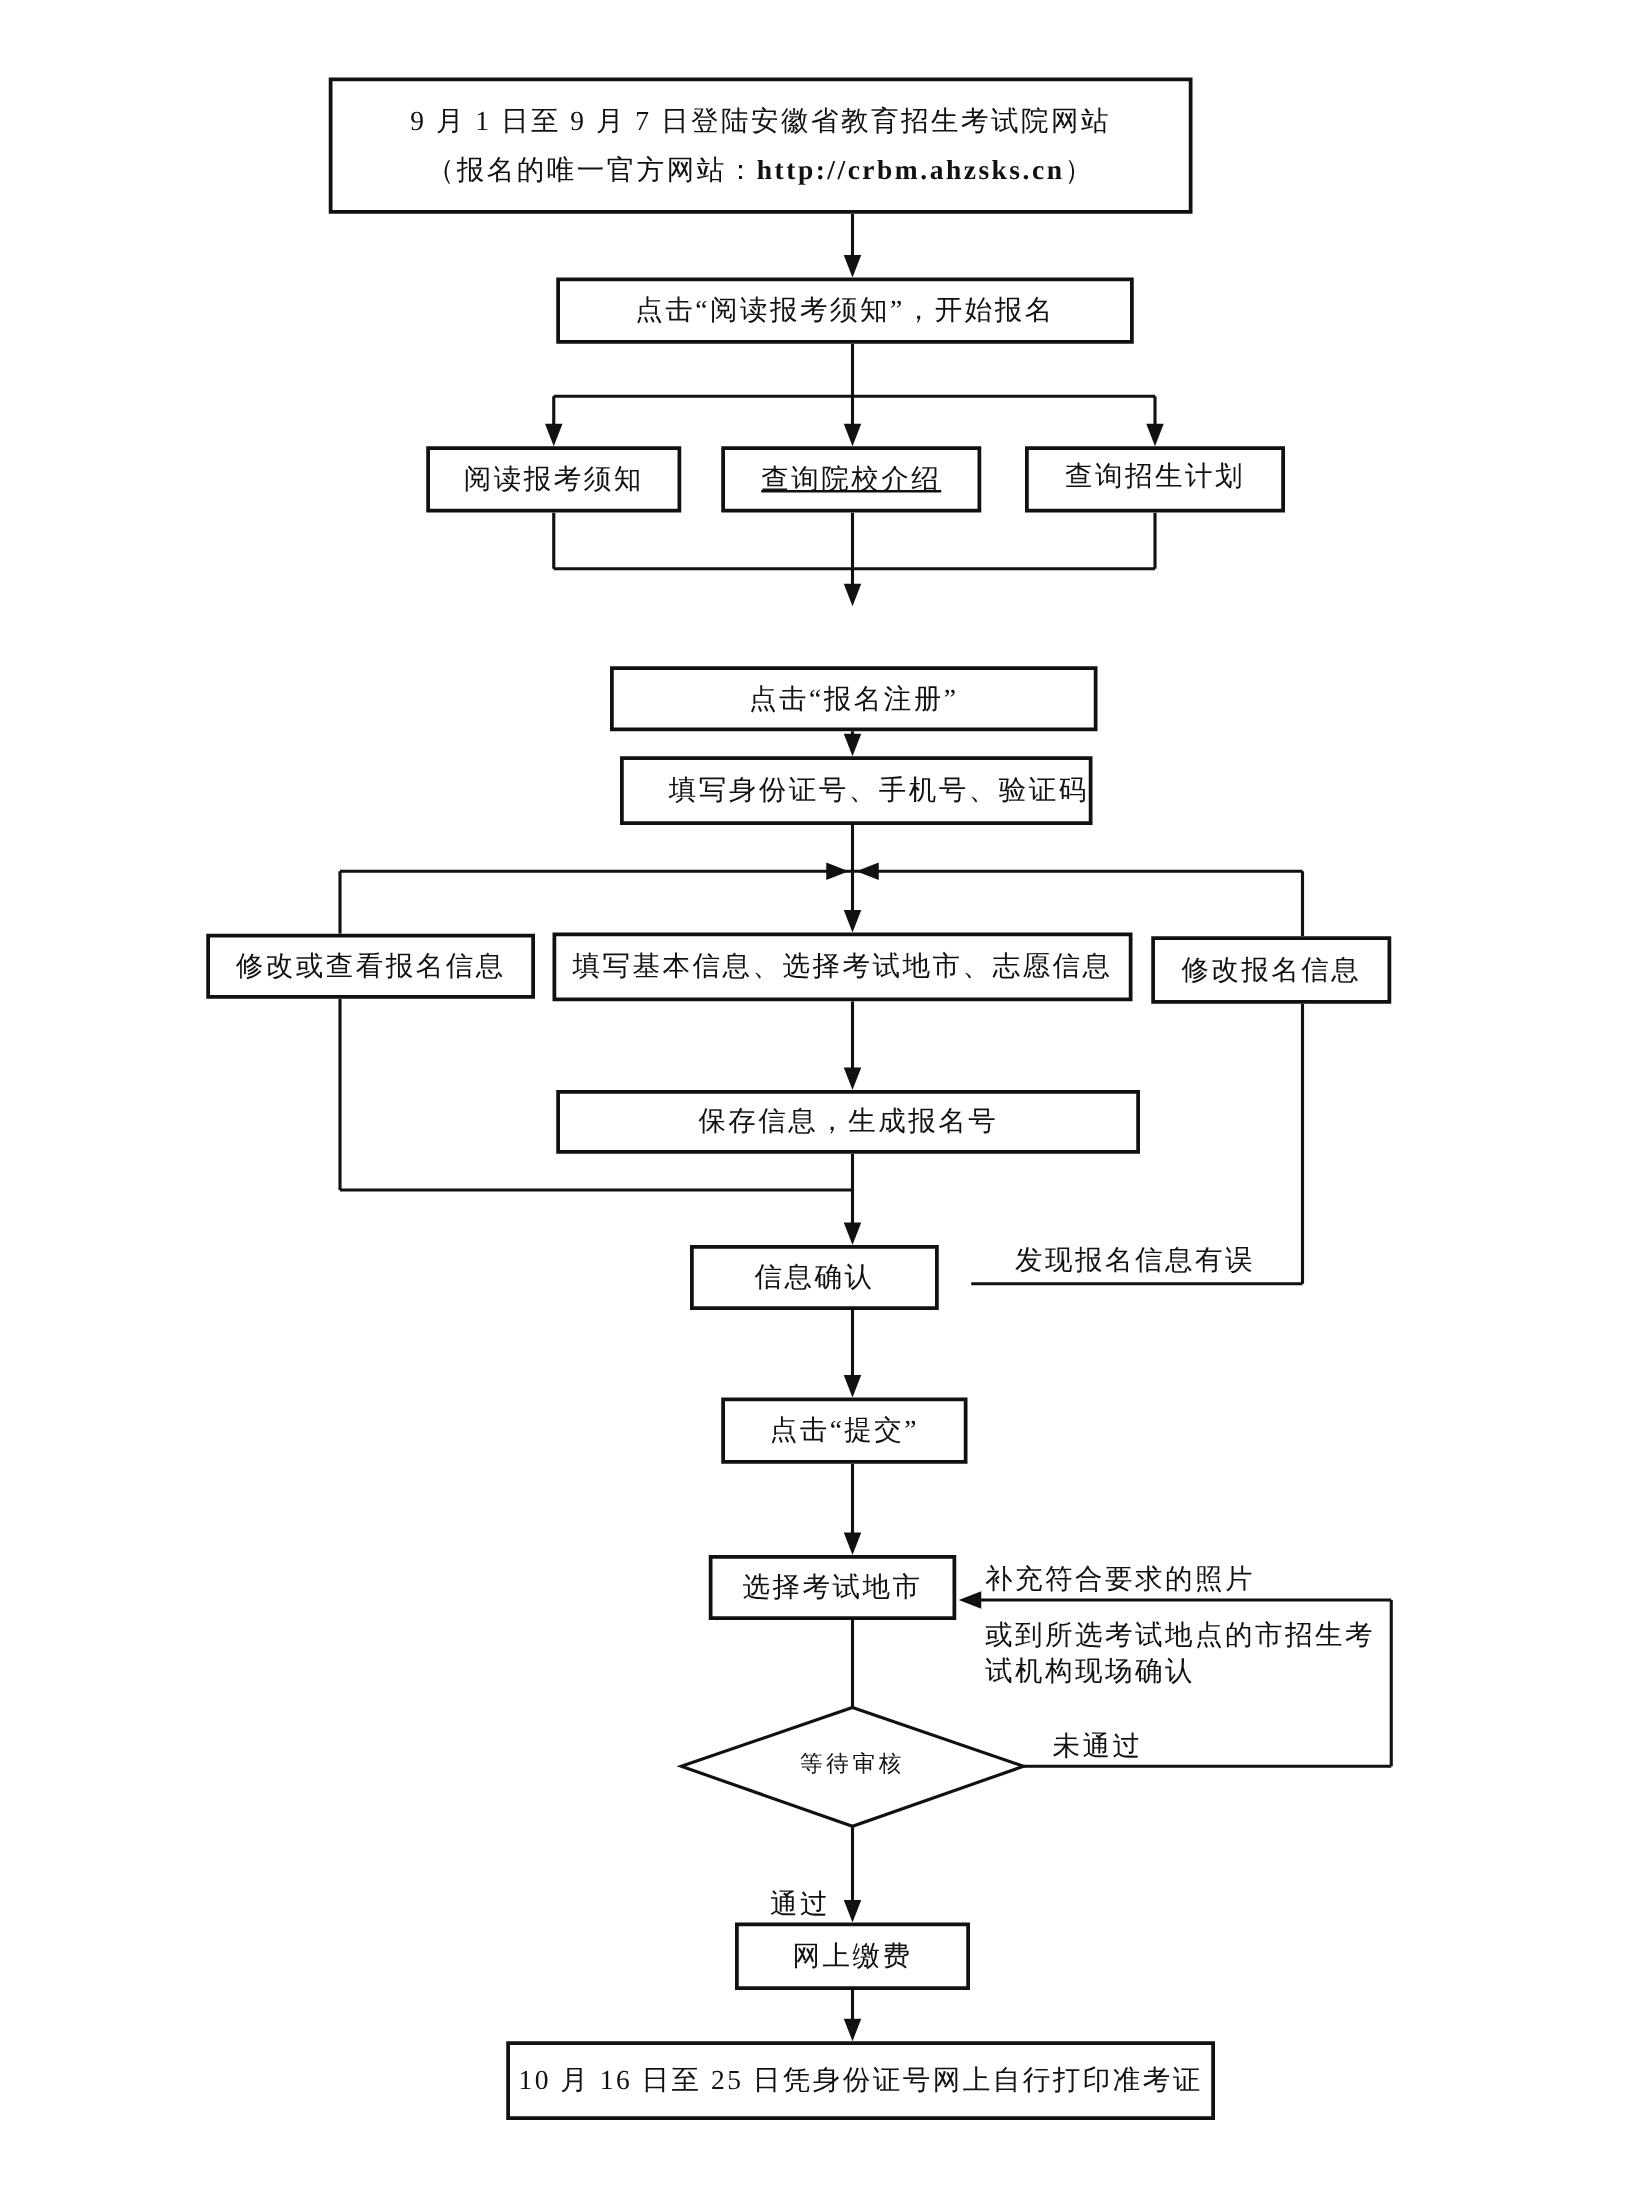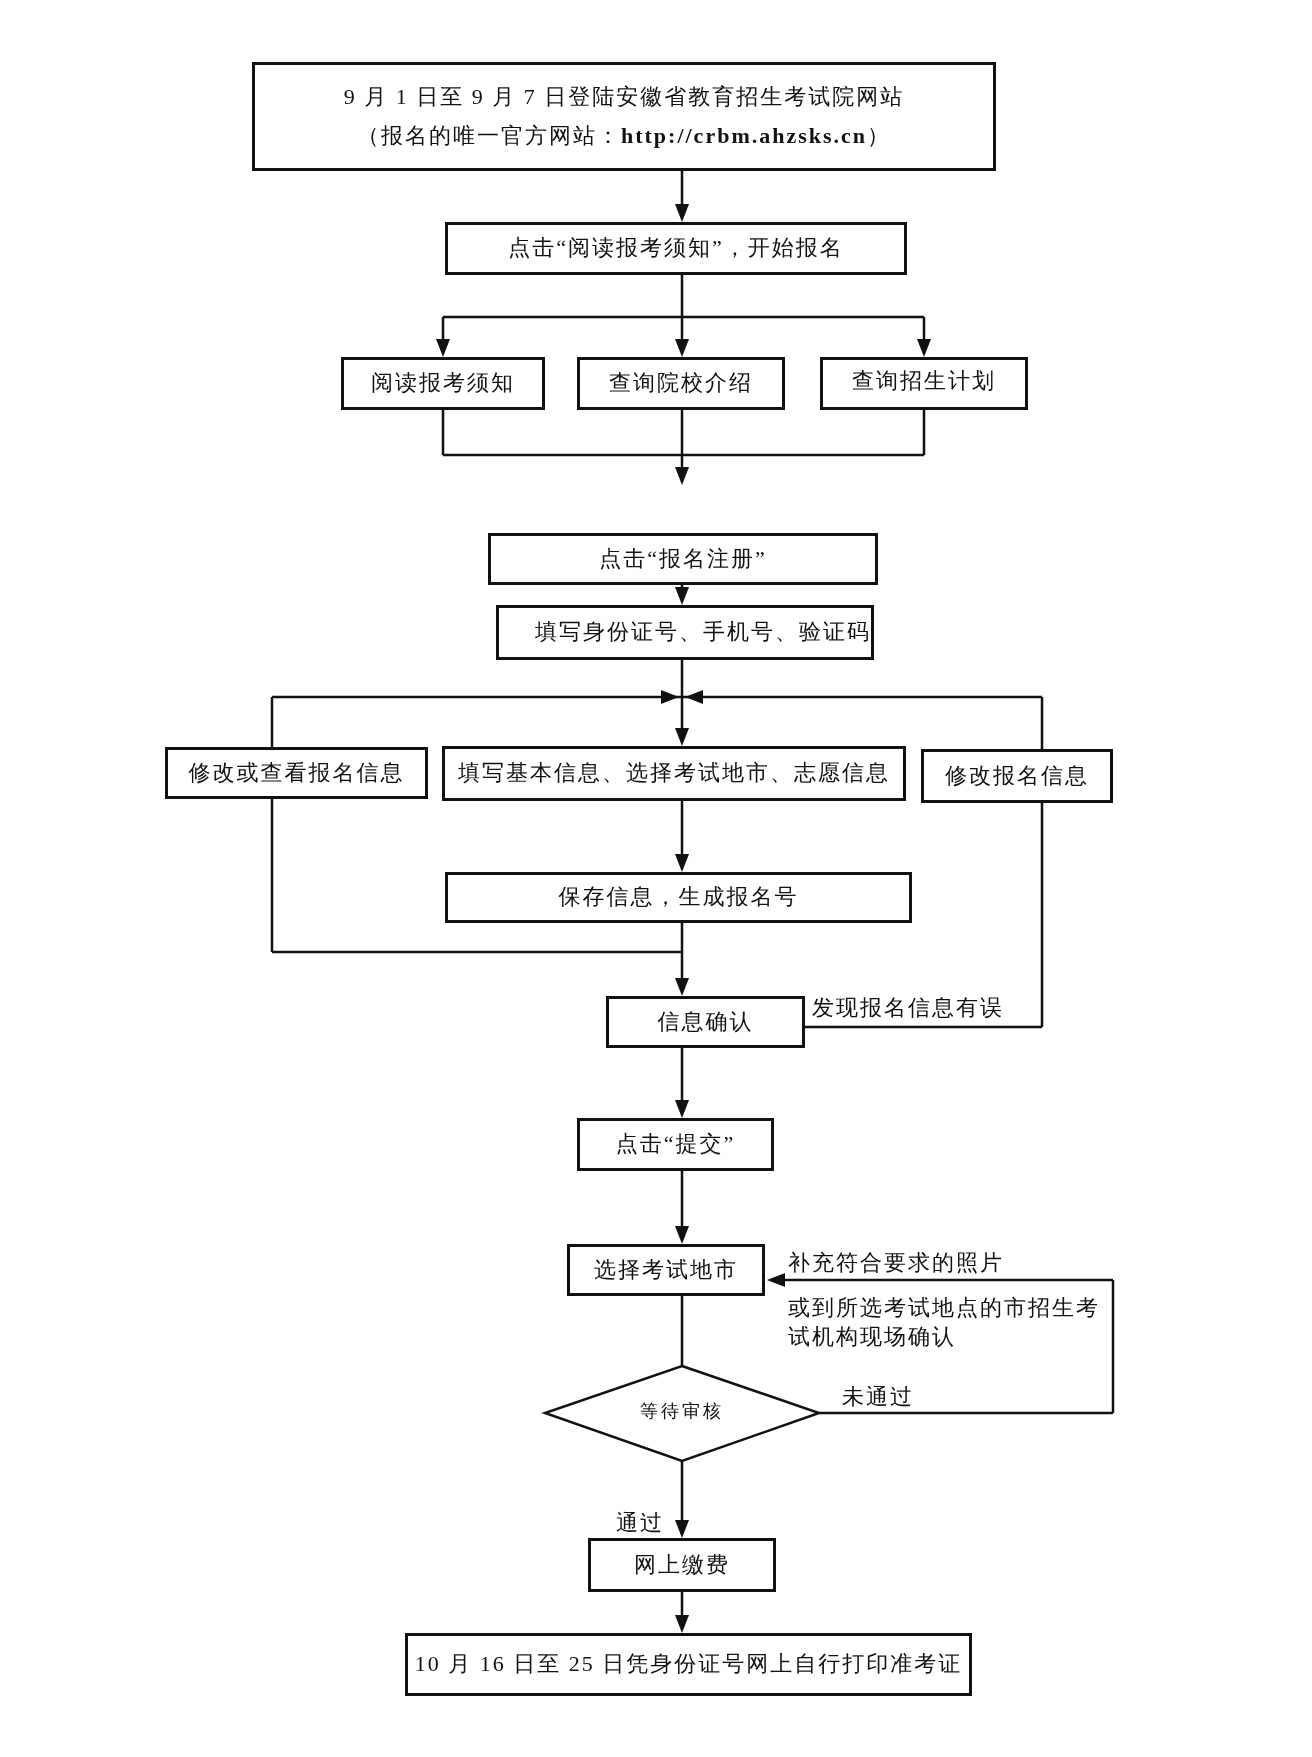--- a/index.html
+++ b/index.html
@@ -87,36 +87,36 @@
 
     <polygon points="682,1366 819,1413 682,1461 545,1413" fill="#ffffff" stroke="#111111" stroke-width="2.5"></polygon>
 
     <line x1="682" y1="1461" x2="682" y2="1522"></line>
     <polygon points="675,1520 689,1520 682,1538" fill="#111111" stroke="none"></polygon>
 
     <line x1="682" y1="1592" x2="682" y2="1617"></line>
     <polygon points="675,1615 689,1615 682,1633" fill="#111111" stroke="none"></polygon>
   </svg>
 
-  <div class="node website-box" style="left:252px;top:62px;width:744px;height:109px;align-items:center;">
+  <div class="node website-box" style="left:263px;top:62px;width:691px;height:109px;align-items:center;">
     <div>9 月 1 日至 9 月 7 日登陆安徽省教育招生考试院网站</div>
     <div>
       <span>（报名的唯一官方网站：</span><span class="bold">http://crbm.ahzsks.cn</span><span>）</span>
     </div>
   </div>
 
   <div class="node" style="left:445px;top:222px;width:462px;height:53px;">
       <span>点击“阅读报考须知”，开始报名</span>
     </div>
 
   <div class="node" style="left:341px;top:357px;width:204px;height:53px;text-align:center;">
       <span>阅读报考须知</span>
     </div>
 
-  <div class="node" style="left:577px;top:357px;width:208px;height:53px;">
+  <div class="node" style="left:577px;top:357px;width:208px;height:53px;text-decoration:underline;">
       <span>查询院校介绍</span>
     </div>
 
   <div class="node" style="left:820px;top:357px;width:208px;height:53px;font-family:Liberation Mono, monospace;">
       <span>查询招生计划</span>
     </div>
 
   <div class="node" style="left:488px;top:485px;width:390px;height:52px;margin-top:48px;">
       <span>点击“报名注册”</span>
     </div>
@@ -134,21 +134,21 @@
     </div>
 
   <div class="node" style="left:921px;top:749px;width:192px;height:54px;">
       <span>修改报名信息</span>
     </div>
 
   <div class="node" style="left:445px;top:872px;width:467px;height:51px;">
       <span>保存信息，生成报名号</span>
     </div>
 
-  <div class="node" style="left:606px;top:996px;width:199px;height:52px;">
+  <div class="node" style="left:552px;top:996px;width:199px;height:52px;">
       <span>信息确认</span>
     </div>
 
   <div class="node" style="left:577px;top:1118px;width:197px;height:53px;">
       <span>点击“提交”</span>
     </div>
 
   <div class="node" style="left:567px;top:1244px;width:198px;height:52px;">
       <span>选择考试地市</span>
     </div>

